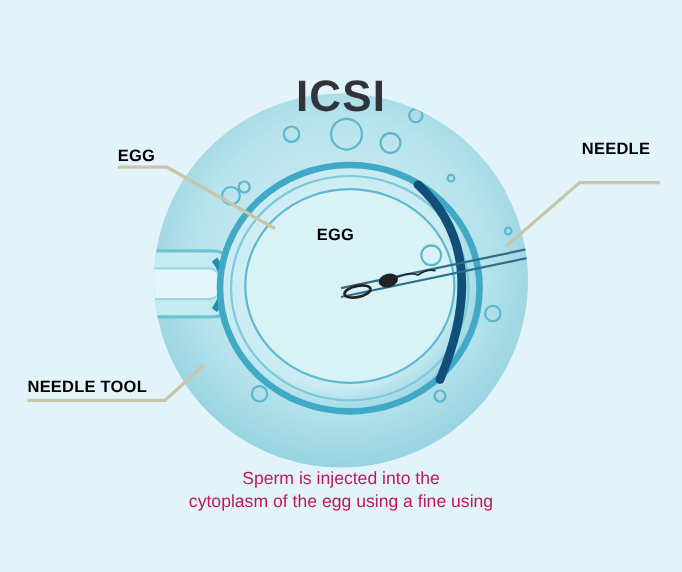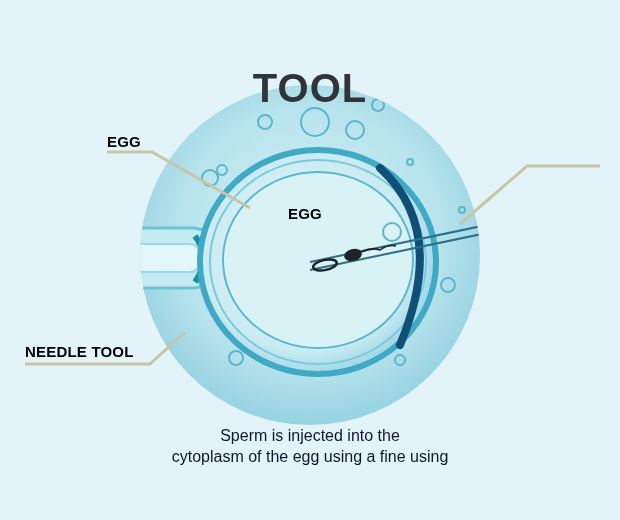--- a/index.html
+++ b/index.html
@@ -1,20 +1,20 @@
 <!DOCTYPE html>
 <html><head>
 <meta charset="utf-8">
 <style>
   html,body{margin:0;padding:0;}
   body{width:620px;height:520px;background:#e2f4f9;position:relative;overflow:hidden;font-family:"Liberation Sans",sans-serif;}
   svg.scene{position:absolute;left:0;top:0;}
   .label{position:absolute;color:#000000;font-weight:bold;font-size:15px;letter-spacing:0.2px;line-height:19px;}
   .title{position:absolute;left:0;width:620px;top:66px;text-align:center;font-size:40px;font-weight:bold;color:#2f3538;letter-spacing:1px;}
-  .caption{position:absolute;left:0;width:620px;top:425px;text-align:center;font-size:16px;color:#0f172a;line-height:21px;}
+  .caption{position:absolute;left:0;width:620px;top:425px;text-align:center;font-size:16px;color:#be185d;line-height:21px;}
 </style>
 </head>
 <body>
 
 <svg class="scene" width="620" height="520" viewBox="0 0 620 520">
   <defs>
     <radialGradient id="dishGrad" cx="50%" cy="45%" r="55%">
       <stop offset="0%" stop-color="#d8f1f6"></stop>
       <stop offset="70%" stop-color="#b7e3ec"></stop>
       <stop offset="100%" stop-color="#97d3e1"></stop>
@@ -73,25 +73,26 @@
     </g>
   </g>
 
   <g stroke="#c8c6a6" stroke-width="3" fill="none">
     <polyline points="107,152 152,152 250,208"></polyline>
     <polyline points="600,166 527,166 460,224"></polyline>
     <polyline points="25,364 150,364 185,332"></polyline>
   </g>
 </svg>
 
-<div class="title">TOOL</div>
+<div class="title">ICSI</div>
 
 <div class="label" style="left:107px;top:132px;">EGG</div>
 
 <div class="label" style="left:515px;top:126px;text-align:center;width:90px;">
+  <div>NEEDLE</div>
 </div>
 
 <div class="label" style="left:255px;top:204px;text-align:center;width:100px;">
   <div>EGG</div>
 </div>
 
 <div class="label" style="left:25px;top:342px;">NEEDLE TOOL</div>
 
 <div class="caption">
   <div>Sperm is injected into the</div>

